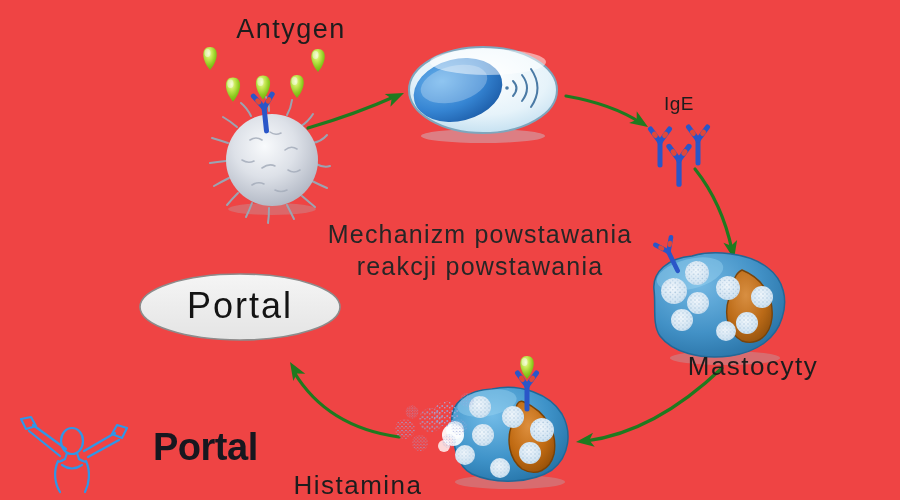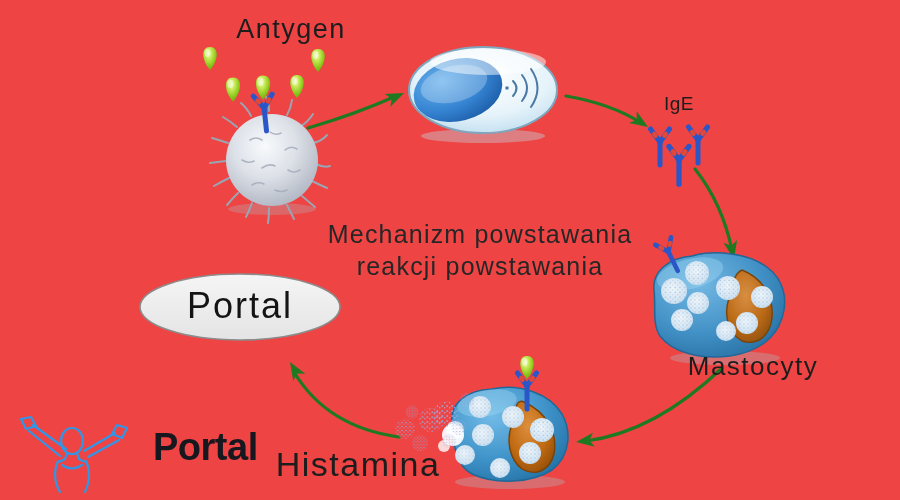--- a/index.html
+++ b/index.html
@@ -9,21 +9,21 @@
   }
   .stage svg{position:absolute;left:0;top:0;}
   .lbl{
     position:absolute;transform:translate(-50%,-50%);
     color:#1d1d1d;white-space:nowrap;letter-spacing:1.5px;font-weight:400;
   }
   .lbl-antygen{left:291px;top:29px;font-size:27px;}
   .lbl-komorka{left:490px;top:29px;font-size:27px;}
   .lbl-ige{left:679px;top:104px;font-size:19px;letter-spacing:0.5px;}
   .lbl-mastocyty{left:753px;top:366px;font-size:26px;}
-  .lbl-histamina{left:358px;top:464px;font-size:34px;}
+  .lbl-histamina{left:358px;top:485px;font-size:26px;}
   .lbl-objawy{left:240px;top:306px;font-size:36px;letter-spacing:2px;color:#141414;}
   .title{
     position:absolute;left:480px;top:250px;transform:translate(-50%,-50%);
     text-align:center;font-size:25px;line-height:32px;color:#262626;letter-spacing:1.2px;
   }
   .brand{
     position:absolute;left:129px;top:426px;font-size:38px;font-weight:bold;
     color:#17171f;letter-spacing:-0.5px;margin-left:24px;
   }
   .brand-sub{

